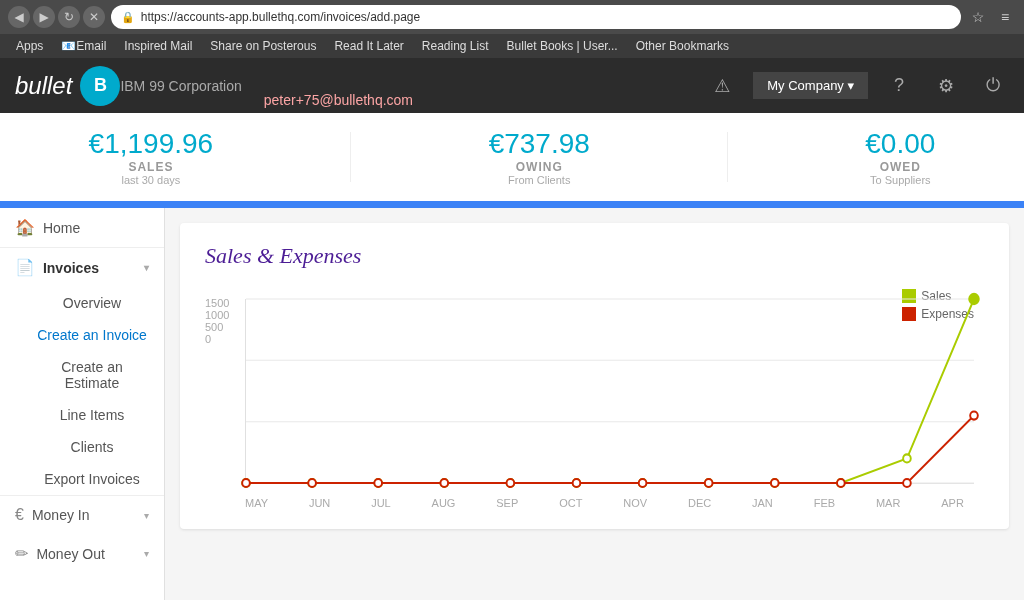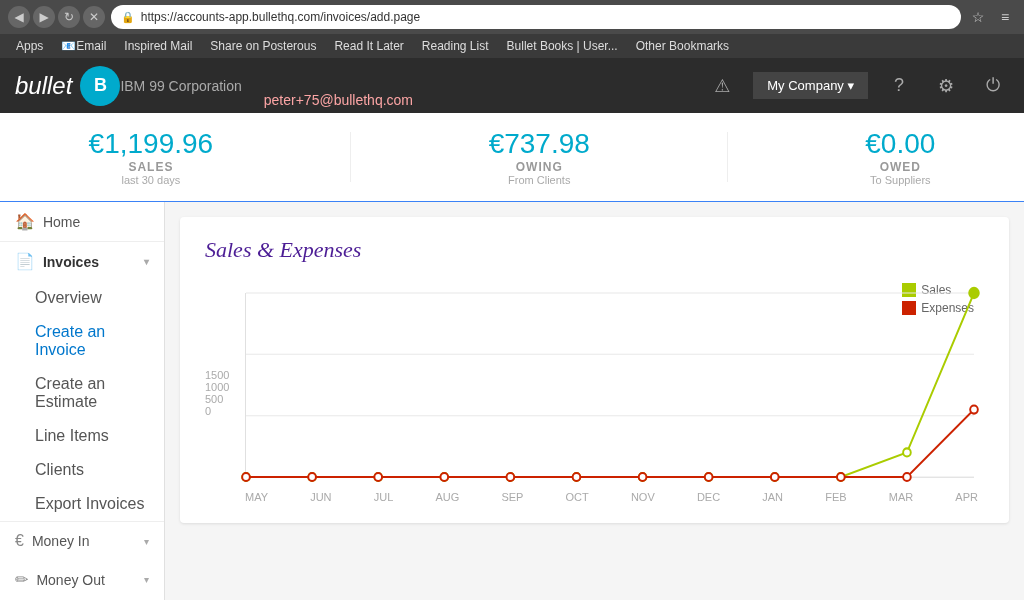--- a/index.html
+++ b/index.html
@@ -35,44 +35,44 @@
     
     .main-layout { display: flex; height: 455px; }
 
     
     .sidebar { width: 165px; background: white; border-right: 1px solid #e0e0e0; overflow-y: auto; flex-shrink: 0; }
     .sidebar-item { display: flex; align-items: center; padding: 10px 15px; color: #555; cursor: pointer; gap: 8px; font-size: 14px; }
     .sidebar-item.active { color: #333; font-weight: bold; }
     .sidebar-item .item-icon { font-size: 16px; color: #888; }
     .sidebar-item .expand-icon { margin-left: auto; font-size: 10px; color: #aaa; }
     .sidebar-section { border-top: 1px solid #eee; }
-    .sidebar-sub-item { padding: 8px 15px 8px 35px; color: #555; cursor: pointer; font-size: 16px; display: block; text-decoration: none; }
+    .sidebar-sub-item { padding: 8px 15px 8px 35px; color: #555; cursor: pointer; font-size: 14px; display: block; text-decoration: none; text-align: center; }
     .sidebar-sub-item.create-link { color: #0077cc; }
 
     
     .content-area { flex: 1; overflow-y: auto; background: #f5f5f5; }
 
     
-    .stats-bar { background: white; display: flex; align-items: center; justify-content: space-around; padding: 15px 20px; border-bottom: 1px solid #3b82f6; }
+    .stats-bar { background: white; display: flex; align-items: center; justify-content: space-around; padding: 15px 20px; border-bottom: 7px solid #3b82f6; }
     .stat-item { text-align: center; }
     .stat-amount { font-size: 28px; font-weight: 300; color: #00aacc; }
     .stat-label { font-size: 12px; font-weight: bold; color: #999; letter-spacing: 1px; text-transform: uppercase; }
     .stat-sub { font-size: 11px; color: #aaa; }
     .stat-divider { width: 1px; background: #eee; height: 50px; }
 
     
     .chart-container { padding: 20px 25px; background: white; margin: 15px; border-radius: 4px; box-shadow: 0 1px 3px rgba(0,0,0,0.1); }
     .chart-title { font-size: 22px; color: #4c1d95; font-weight: 300; margin-bottom: 20px; font-style: italic; font-family: Liberation Serif, serif; }
     .chart-wrapper { position: relative; height: 220px; }
     .chart-legend { position: absolute; top: 0; right: 10px; display: flex; flex-direction: column; gap: 4px; }
     .legend-item { display: flex; align-items: center; gap: 5px; font-size: 12px; color: #666; }
     .legend-color { width: 14px; height: 14px; }
-    .chart-y-axis { position: absolute; left: 0; top: 0; height: 100%; display: flex; flex-direction: column; justify-content: center; font-size: 11px; color: #aaa; width: 35px; }
+    .chart-y-axis { position: absolute; left: 0; top: 8px; height: 100%; display: flex; flex-direction: column; justify-content: flex-start; font-size: 11px; color: #aaa; width: 35px; }
     .chart-plot { position: absolute; left: 40px; right: 10px; top: 10px; bottom: 25px; border-left: 1px solid #e0e0e0; border-bottom: 1px solid #e0e0e0; }
-    .chart-x-labels { position: absolute; bottom: 0; left: 40px; right: 6px; display: flex; justify-content: space-between; font-size: 11px; color: #aaa; }
+    .chart-x-labels { position: absolute; bottom: 0; left: 40px; right: 20px; display: flex; justify-content: space-between; font-size: 11px; color: #aaa; }
     .chart-svg { width: 100%; height: 100%; overflow: visible; }
   </style>
 </head>
 <body>
 
 <div class="browser-chrome">
   <div class="browser-toolbar">
     <div class="browser-nav-btns">
       <button class="nav-btn">◀</button>
       <button class="nav-btn">▶</button>

